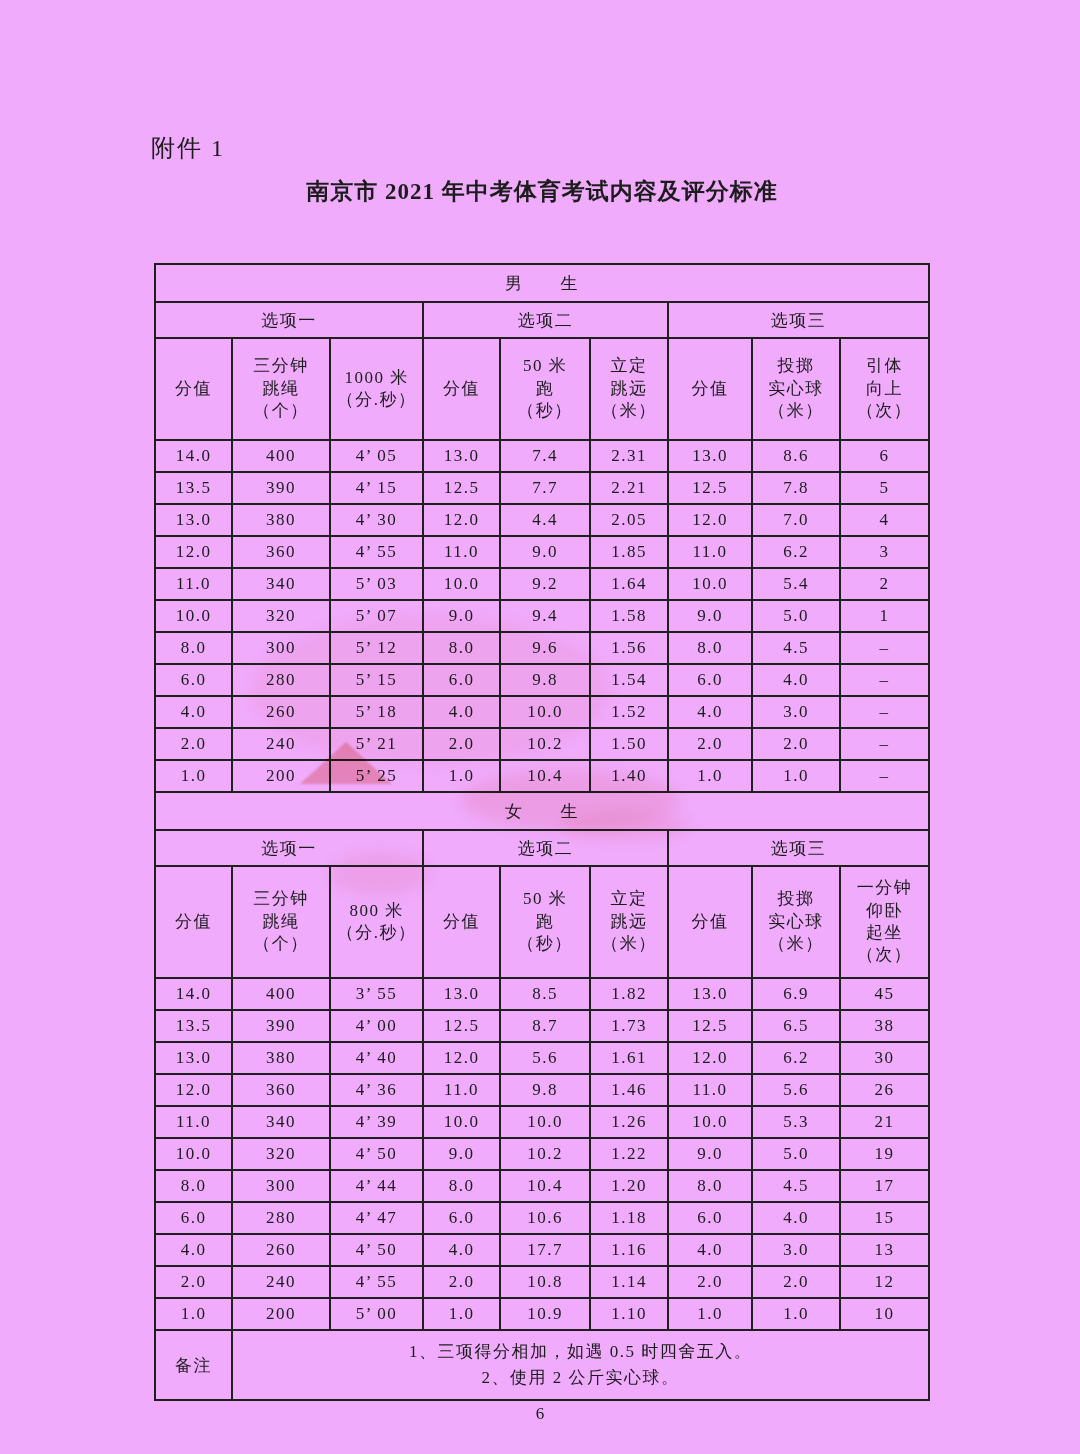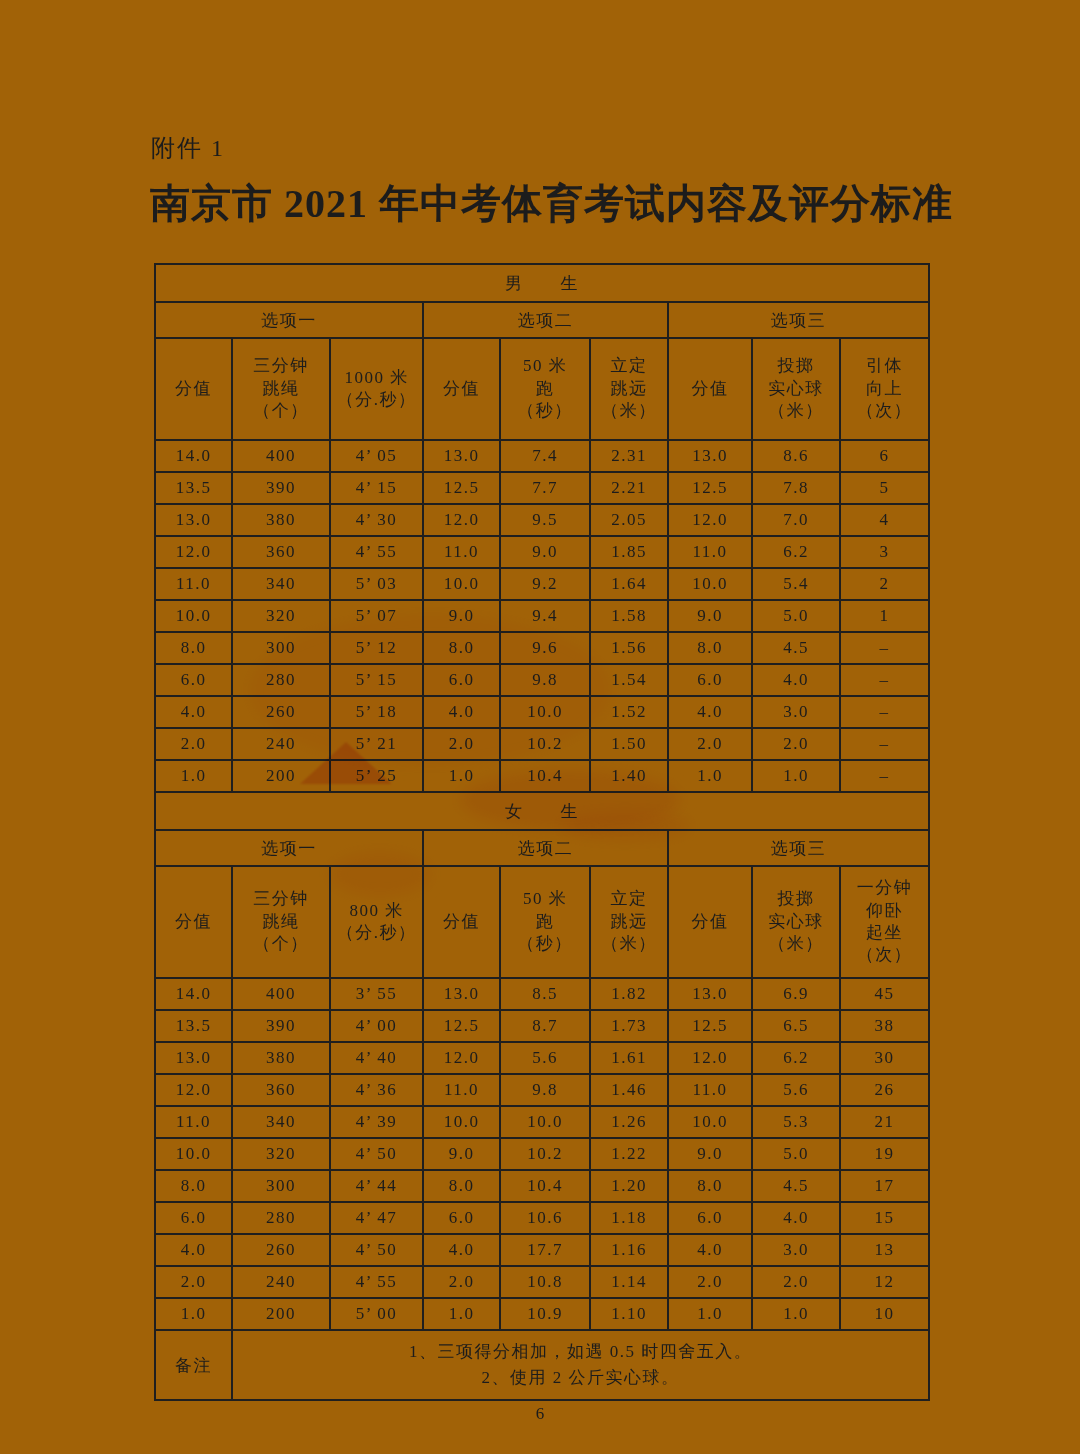--- a/index.html
+++ b/index.html
@@ -1,28 +1,28 @@
 <!DOCTYPE html>
 <html><head>
 <meta charset="utf-8">
 <style>
   html,body{margin:0;padding:0}
   body{
     width:1080px;height:1454px;position:relative;overflow:hidden;
     background:#ffffff;color:#1c1c1c;
     font-family:"Liberation Serif","DejaVu Serif",serif;
   }
-  .page{position:absolute;inset:0;background:#a16207}
+  .page{position:absolute;inset:0;background:#f0abfc}
   .attachment{
     position:absolute;left:151px;top:132px;
     font-size:24px;letter-spacing:2px;
   }
   .doc-title{
     position:absolute;left:150px;top:176px;width:784px;margin:0;
-    text-align:center;font-size:40px;font-weight:bold;letter-spacing:1px;
+    text-align:center;font-size:23px;font-weight:bold;letter-spacing:1px;
     white-space:nowrap;
   }
   table.score-table{
     position:absolute;left:154px;top:263px;width:774px;
     border-collapse:collapse;table-layout:fixed;
   }
   table.score-table td{
     border:2px solid #1f1f1f;
     text-align:center;vertical-align:middle;
     padding:0;font-size:17px;letter-spacing:1.5px;
@@ -140,21 +140,21 @@
           <td>2.21</td>
           <td>12.5</td>
           <td>7.8</td>
           <td>5</td>
         </tr>
         <tr class="drow">
           <td>13.0</td>
           <td>380</td>
           <td>4’ 30</td>
           <td>12.0</td>
-          <td>9.5</td>
+          <td>4.4</td>
           <td>2.05</td>
           <td>12.0</td>
           <td>7.0</td>
           <td>4</td>
         </tr>
         <tr class="drow">
           <td>12.0</td>
           <td>360</td>
           <td>4’ 55</td>
           <td>11.0</td>

